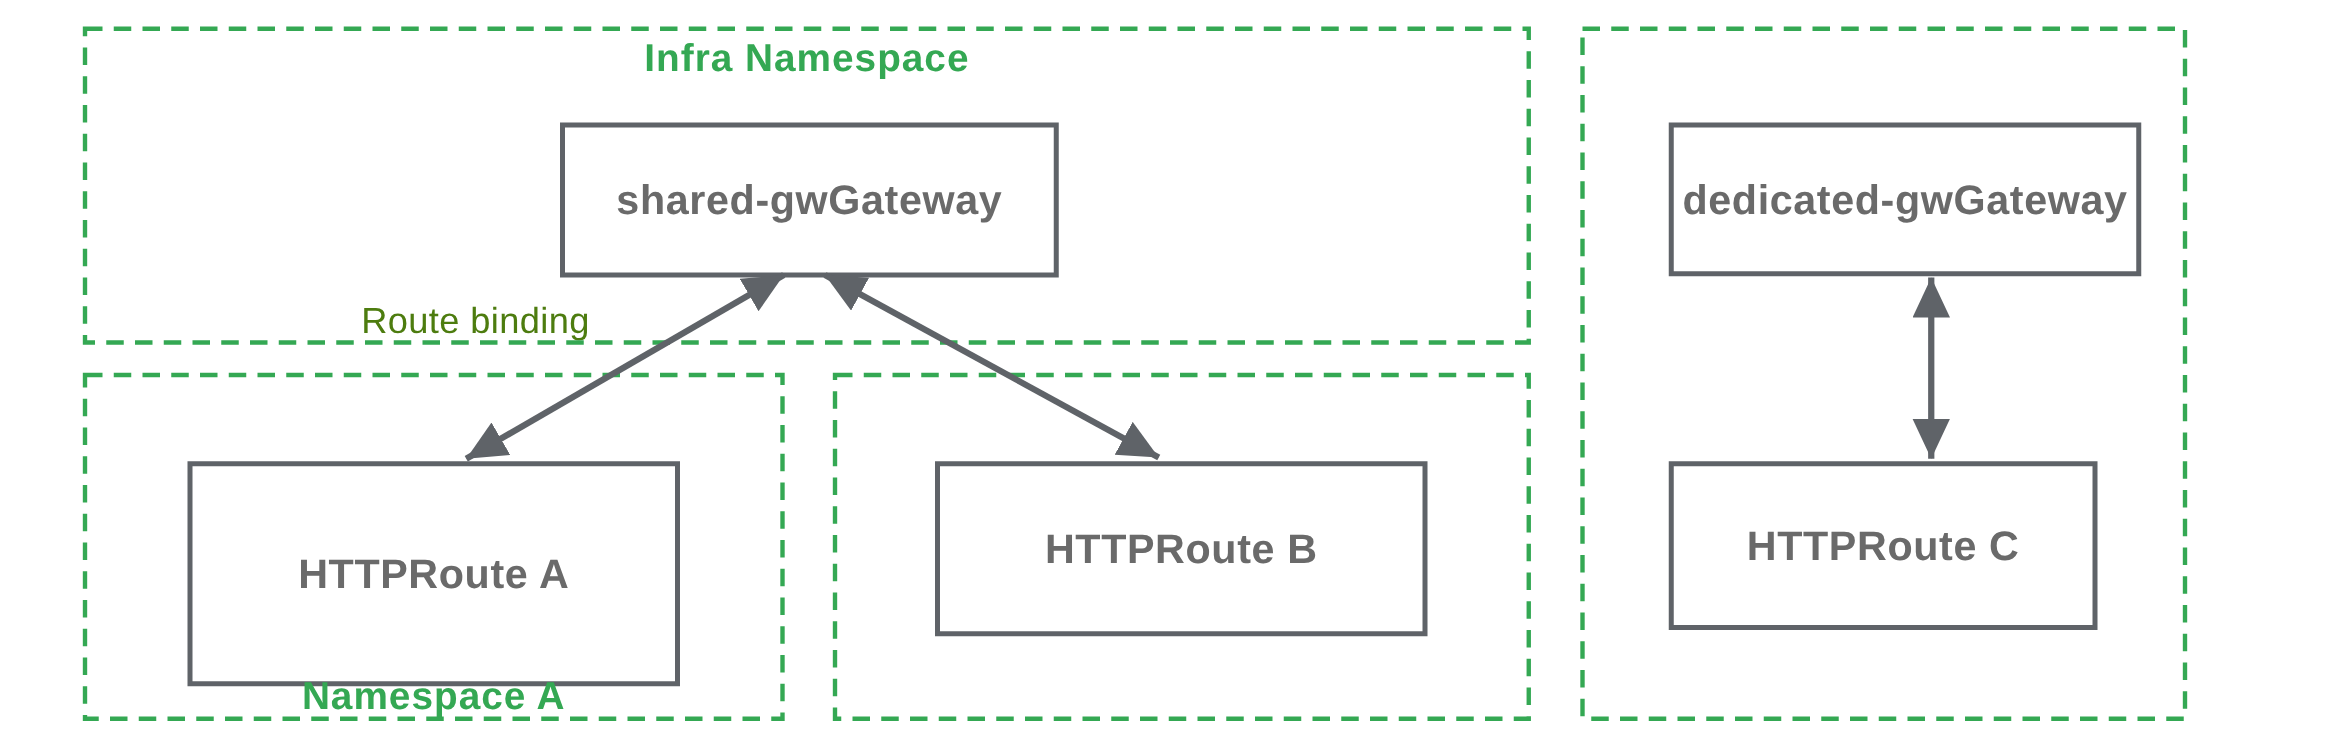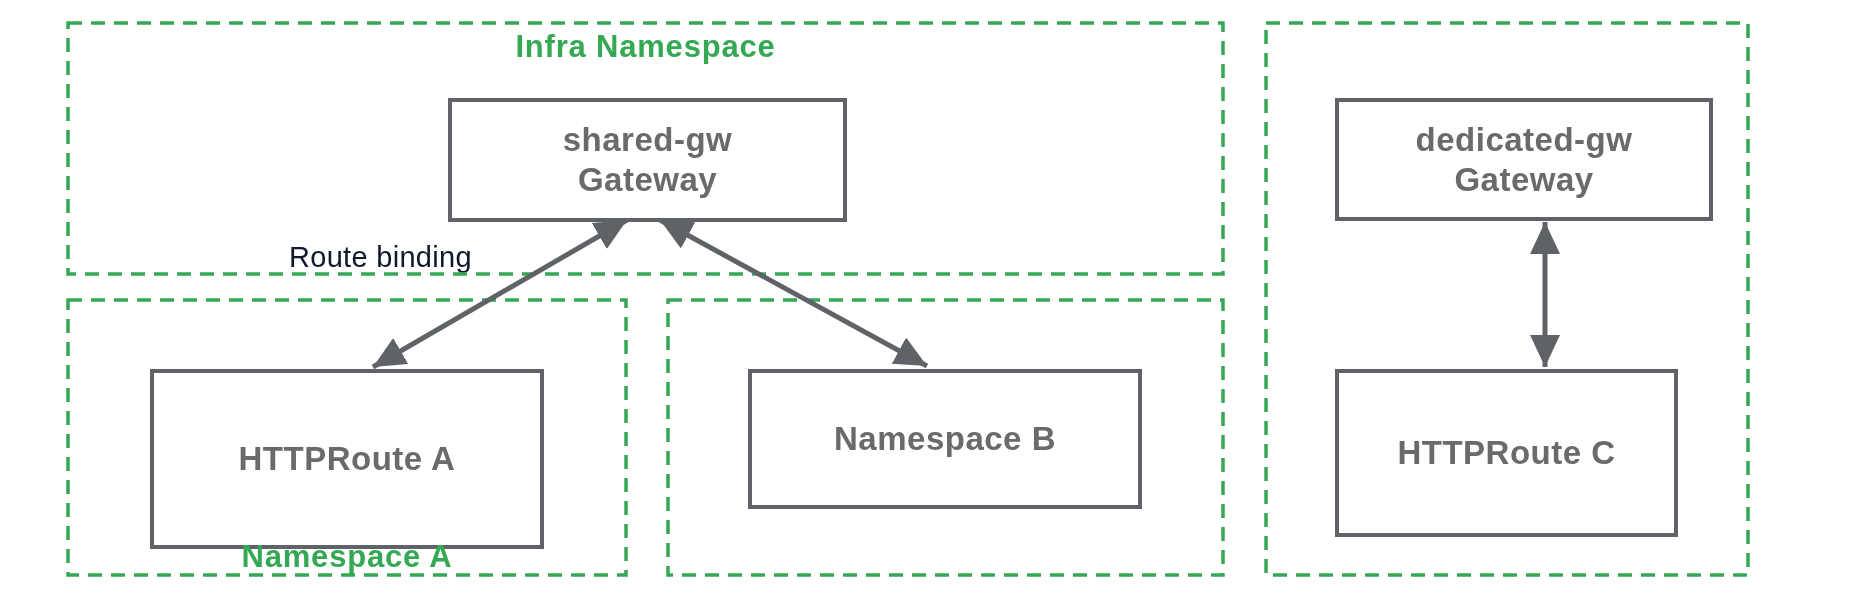--- a/index.html
+++ b/index.html
@@ -18,30 +18,30 @@
   .node {
     position: absolute;
     background: #ffffff;
     border: 4px solid #5f6368;
     color: #6a6a6a;
     font-weight: bold;
     font-size: 33px;
     line-height: 40px;
     letter-spacing: 0.5px;
     display: flex;
-    flex-direction: column;
+    flex-direction: row;
     align-items: center;
     justify-content: center;
     text-align: center;
   }
   .node-shared-gw    { left: 448px;  top: 98px;  width: 399px; height: 124px; }
   .node-dedicated-gw { left: 1335px; top: 98px;  width: 378px; height: 123px; }
   .node-route-a      { left: 150px;  top: 369px; width: 394px; height: 180px; }
   .node-route-b      { left: 748px;  top: 369px; width: 394px; height: 140px; }
-  .node-route-c      { left: 1335px; top: 369px; width: 343px; height: 168px; }
+  .node-route-c      { left: 1335px; top: 369px; width: 343px; height: 135px; }
 
   
   .ns-label {
     position: absolute;
     color: #34a853;
     font-weight: bold;
     font-size: 31px;
     letter-spacing: 0.8px;
     text-align: center;
     white-space: nowrap;
@@ -49,21 +49,21 @@
   .label-infra { left: 68px;   top: 29px;  width: 1155px; }
   .label-ns-a  { left: 68px;   top: 539px; width: 558px;  }
   .label-ns-b  { left: 668px;  top: 539px; width: 555px;  }
   .label-ns-c  { left: 1266px; top: 539px; width: 482px;  }
 
   
   .route-binding {
     position: absolute;
     left: 289px;
     top: 241px;
-    color: #0f172a;
+    color: #4d7c0f;
     font-size: 29px;
     font-weight: normal;
     letter-spacing: 0.3px;
     white-space: nowrap;
   }
 
   
   .overlay {
     position: absolute;
     left: 0; top: 0;
@@ -95,21 +95,21 @@
   <div class="node node-dedicated-gw">
     <span>dedicated-gw</span>
     <span>Gateway</span>
   </div>
 
   <div class="node node-route-a">
     <span>HTTPRoute A</span>
   </div>
 
   <div class="node node-route-b">
-    <span>Namespace B</span>
+    <span>HTTPRoute B</span>
   </div>
 
   <div class="node node-route-c">
     <span>HTTPRoute C</span>
   </div>
 
   <div class="ns-label label-ns-a">Namespace A</div>
   <div class="ns-label label-infra">Infra Namespace</div>
 
   <div class="route-binding">Route binding</div>

